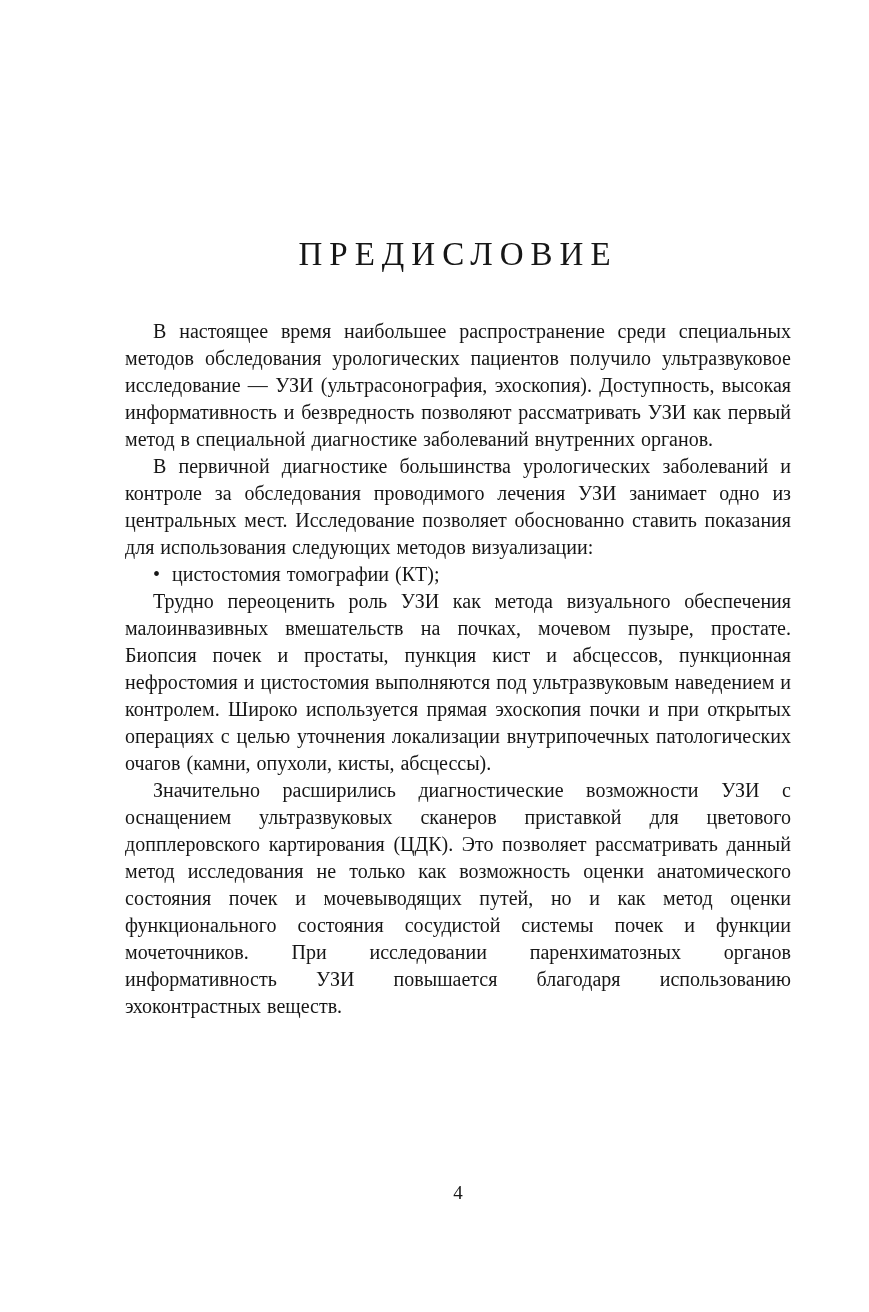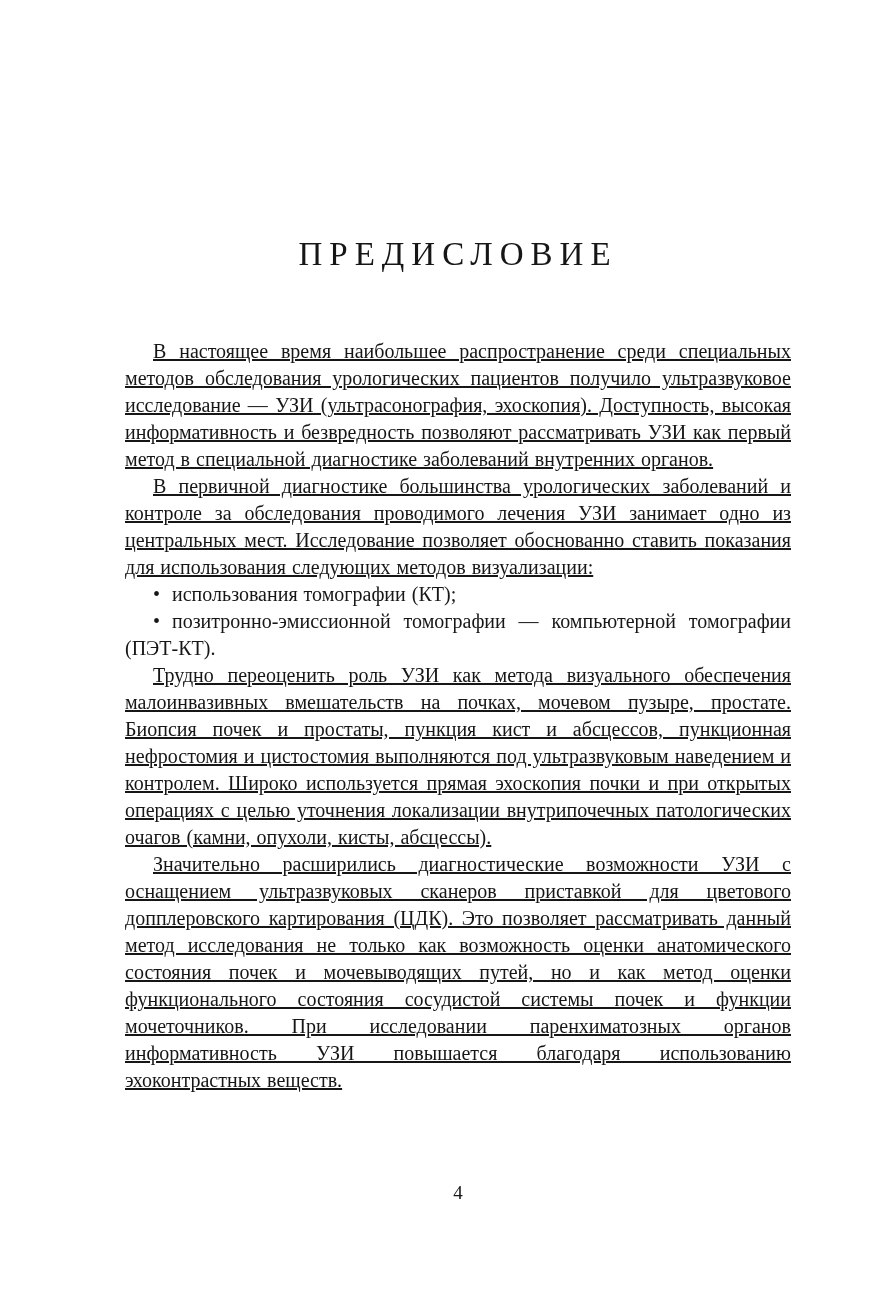--- a/index.html
+++ b/index.html
@@ -16,36 +16,35 @@
     font-family: "Liberation Serif", "DejaVu Serif", serif;
     color: #161616;
   }
   .content {
     position: absolute;
     left: 125px;
     top: 0;
     width: 666px;
   }
   .title {
-    margin: 234px 0 64px 0;
+    margin: 234px 0 44px 0;
     text-align: center;
     font-size: 33px;
     font-weight: 400;
     letter-spacing: 7px;
     line-height: 40px;
     color: #161616;
   }
   .para {
     margin: 0;
     font-size: 20px;
     line-height: 27px;
     text-align: justify;
     text-indent: 28px;
     word-spacing: 1px;
-    text-decoration: underline;
   }
   .bullet {
     margin: 0;
     font-size: 20px;
     line-height: 27px;
     text-align: justify;
     text-indent: 28px;
     word-spacing: 1px;
   }
   .bullet .marker {
@@ -68,24 +67,23 @@
 
 <div class="page">
   <div class="content">
 
     <h1 class="title">ПРЕДИСЛОВИЕ</h1>
 
     <p class="para">В настоящее время наибольшее распространение среди специальных методов обследования урологических пациентов получило ультразвуковое исследование — УЗИ (ультрасонография, эхоскопия). Доступность, высокая информативность и безвредность позволяют рассматривать УЗИ как первый метод в специальной диагностике заболеваний внутренних органов.</p>
 
     <p class="para">В первичной диагностике большинства урологических заболеваний и контроле за обследования проводимого лечения УЗИ занимает одно из центральных мест. Исследование позволяет обоснованно ставить показания для использования следующих методов визуализации:</p>
 
-    <p class="bullet"><span class="marker">•</span><span>использования томографии (КТ);</span></p>
+    <p class="bullet"><span class="marker">•</span><span>цистостомия томографии (КТ);</span></p>
 
 
-    <p class="bullet"><span class="marker">•</span><span>позитронно-эмиссионной томографии — компьютерной томографии (ПЭТ-КТ).</span></p>
 
     <p class="para">Трудно переоценить роль УЗИ как метода визуального обеспечения малоинвазивных вмешательств на почках, мочевом пузыре, простате. Биопсия почек и простаты, пункция кист и абсцессов, пункционная нефростомия и цистостомия выполняются под ультразвуковым наведением и контролем. Широко используется прямая эхоскопия почки и при открытых операциях с целью уточнения локализации внутрипочечных патологических очагов (камни, опухоли, кисты, абсцессы).</p>
 
     <p class="para">Значительно расширились диагностические возможности УЗИ с оснащением ультразвуковых сканеров приставкой для цветового допплеровского картирования (ЦДК). Это позволяет рассматривать данный метод исследования не только как возможность оценки анатомического состояния почек и мочевыводящих путей, но и как метод оценки функционального состояния сосудистой системы почек и функции мочеточников. При исследовании паренхиматозных органов информативность УЗИ повышается благодаря использованию эхоконтрастных веществ.</p>
 
   </div>
 
   <div class="page-number">4</div>
 </div>
 

